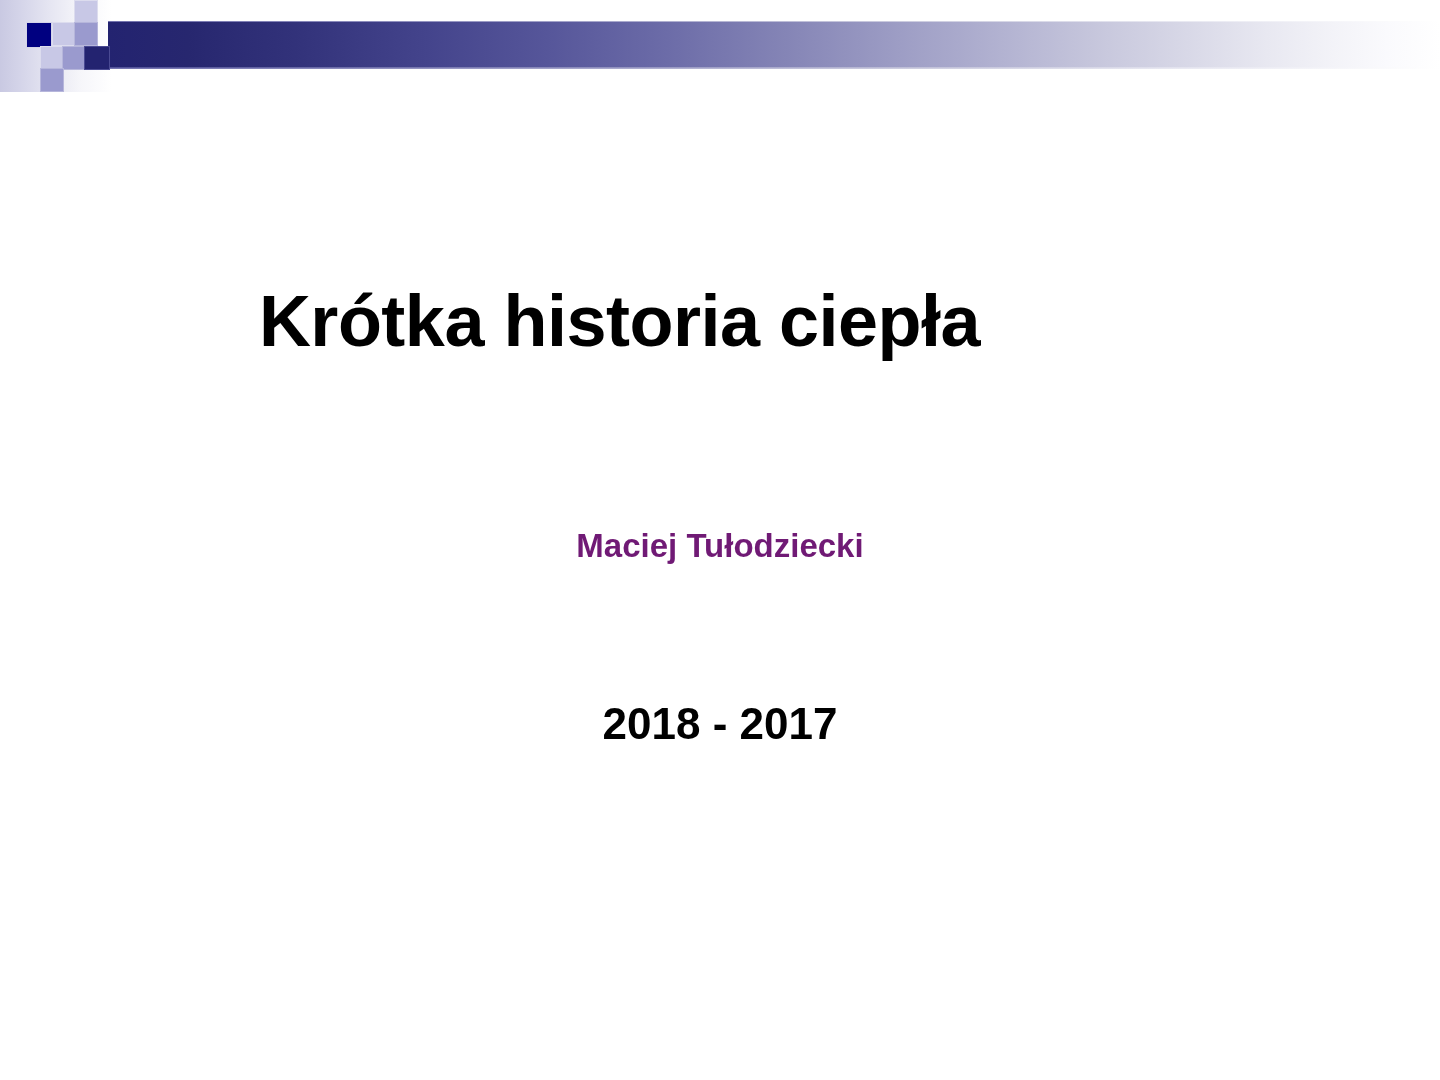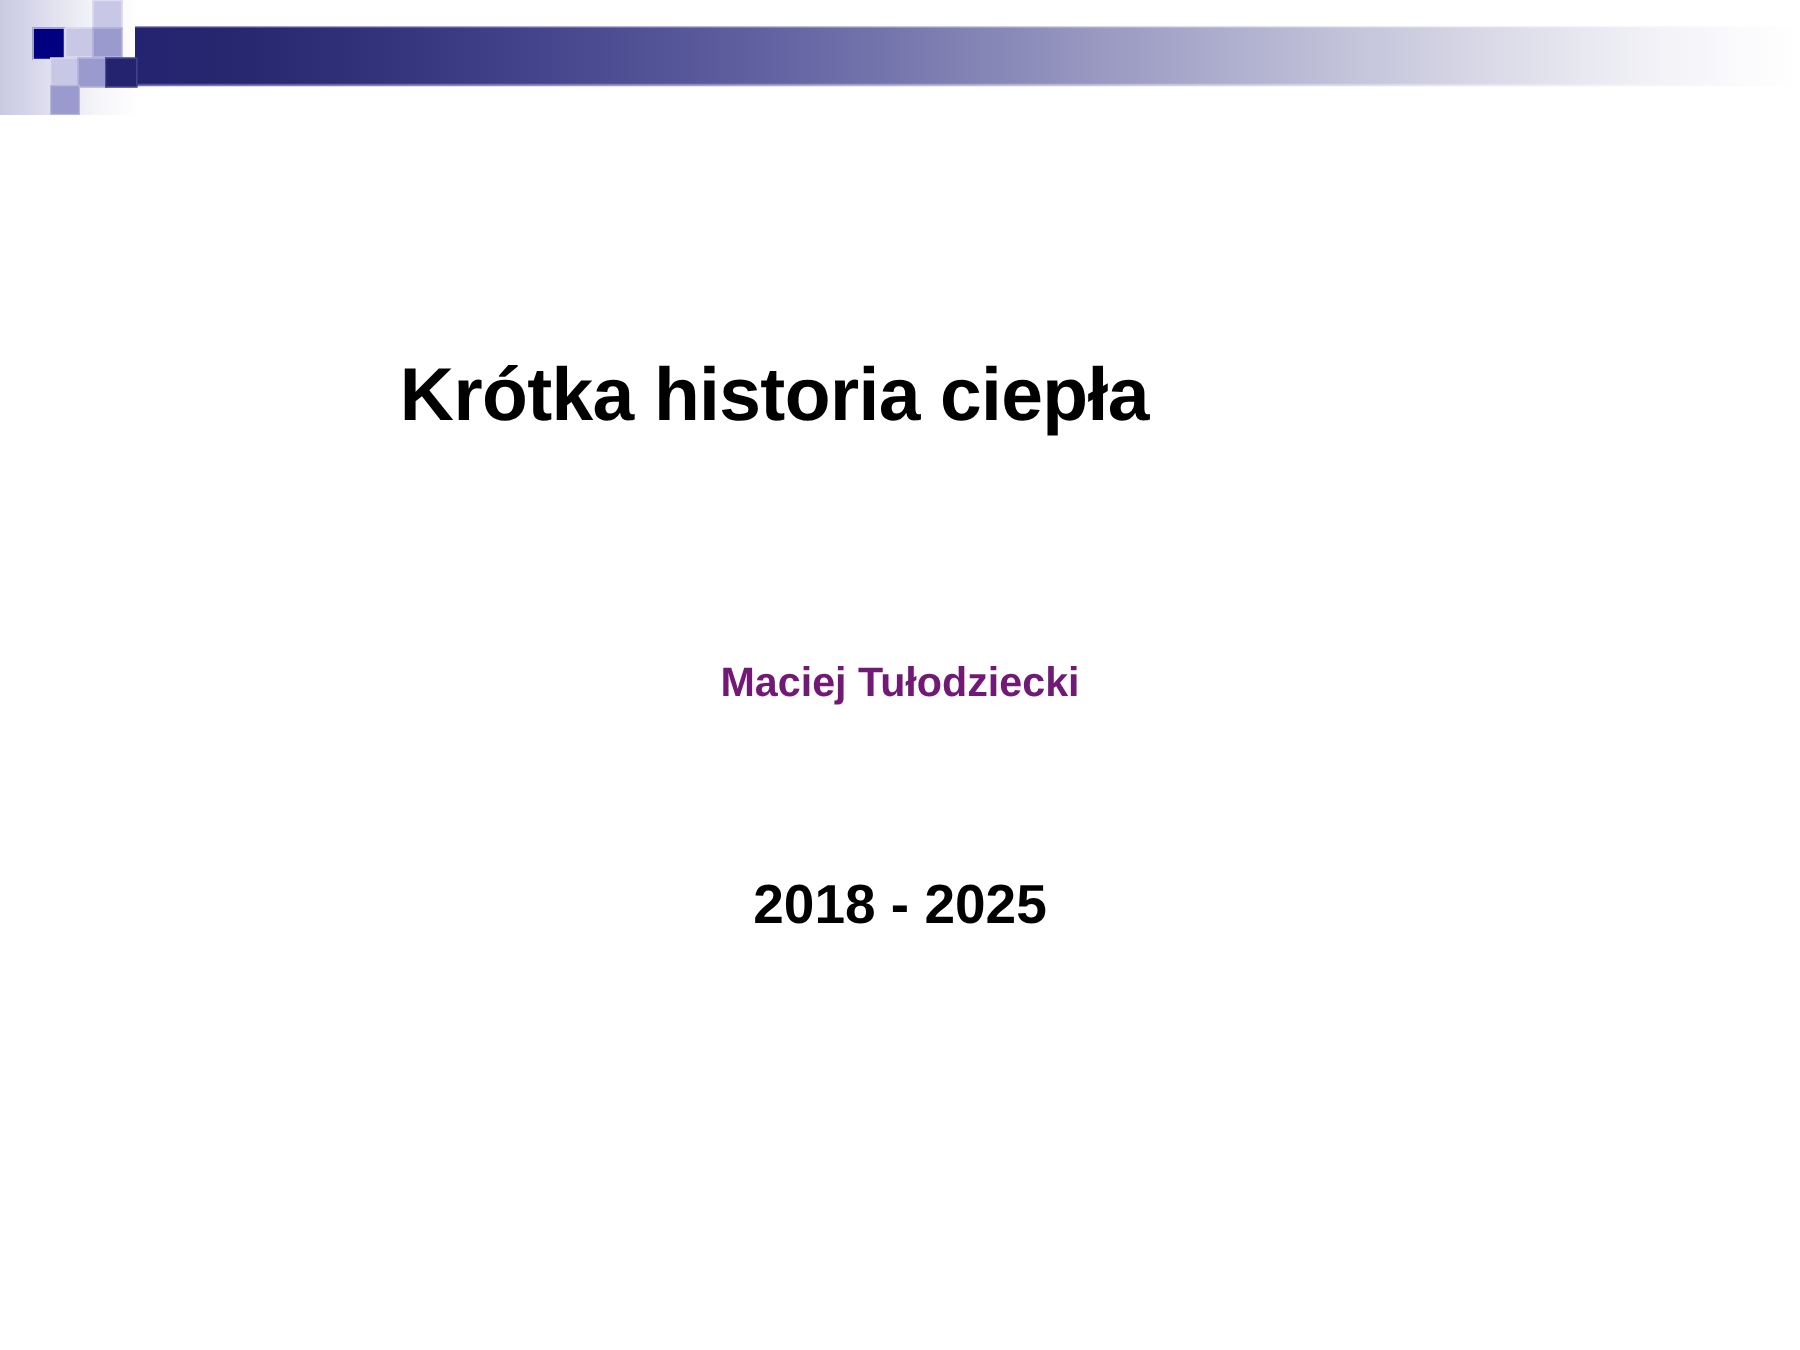--- a/index.html
+++ b/index.html
@@ -101,21 +101,21 @@
   .tile.darkband { background: #232370; border: 1px solid #4a4a93; }
 
   
 
   .title {
     position: absolute;
     left: 0;
     top: 284px;
     width: 1239px;
     text-align: center;
-    font-size: 60px;
+    font-size: 72px;
     line-height: 1.05;
     font-weight: bold;
     color: #000000;
     letter-spacing: -0.5px;
   }
 
   .author {
     position: absolute;
     left: 0;
     top: 526px;
@@ -163,15 +163,15 @@
         <div class="tile purple" style="left: 62px; top: 46px; width: 24px; height: 24px;"></div>
         <div class="tile darkband" style="left: 84px; top: 46px; width: 26px; height: 24px;"></div>
         <div class="tile purple" style="left: 40px; top: 68px; width: 24px; height: 24px;"></div>
       </div>
   </div>
 
   <div class="title">Krótka historia ciepła</div>
 
   <div class="author">Maciej Tułodziecki</div>
 
-  <div class="years">2018 - 2025</div>
+  <div class="years">2018 - 2017</div>
 
 </div>
 
 </body></html>

